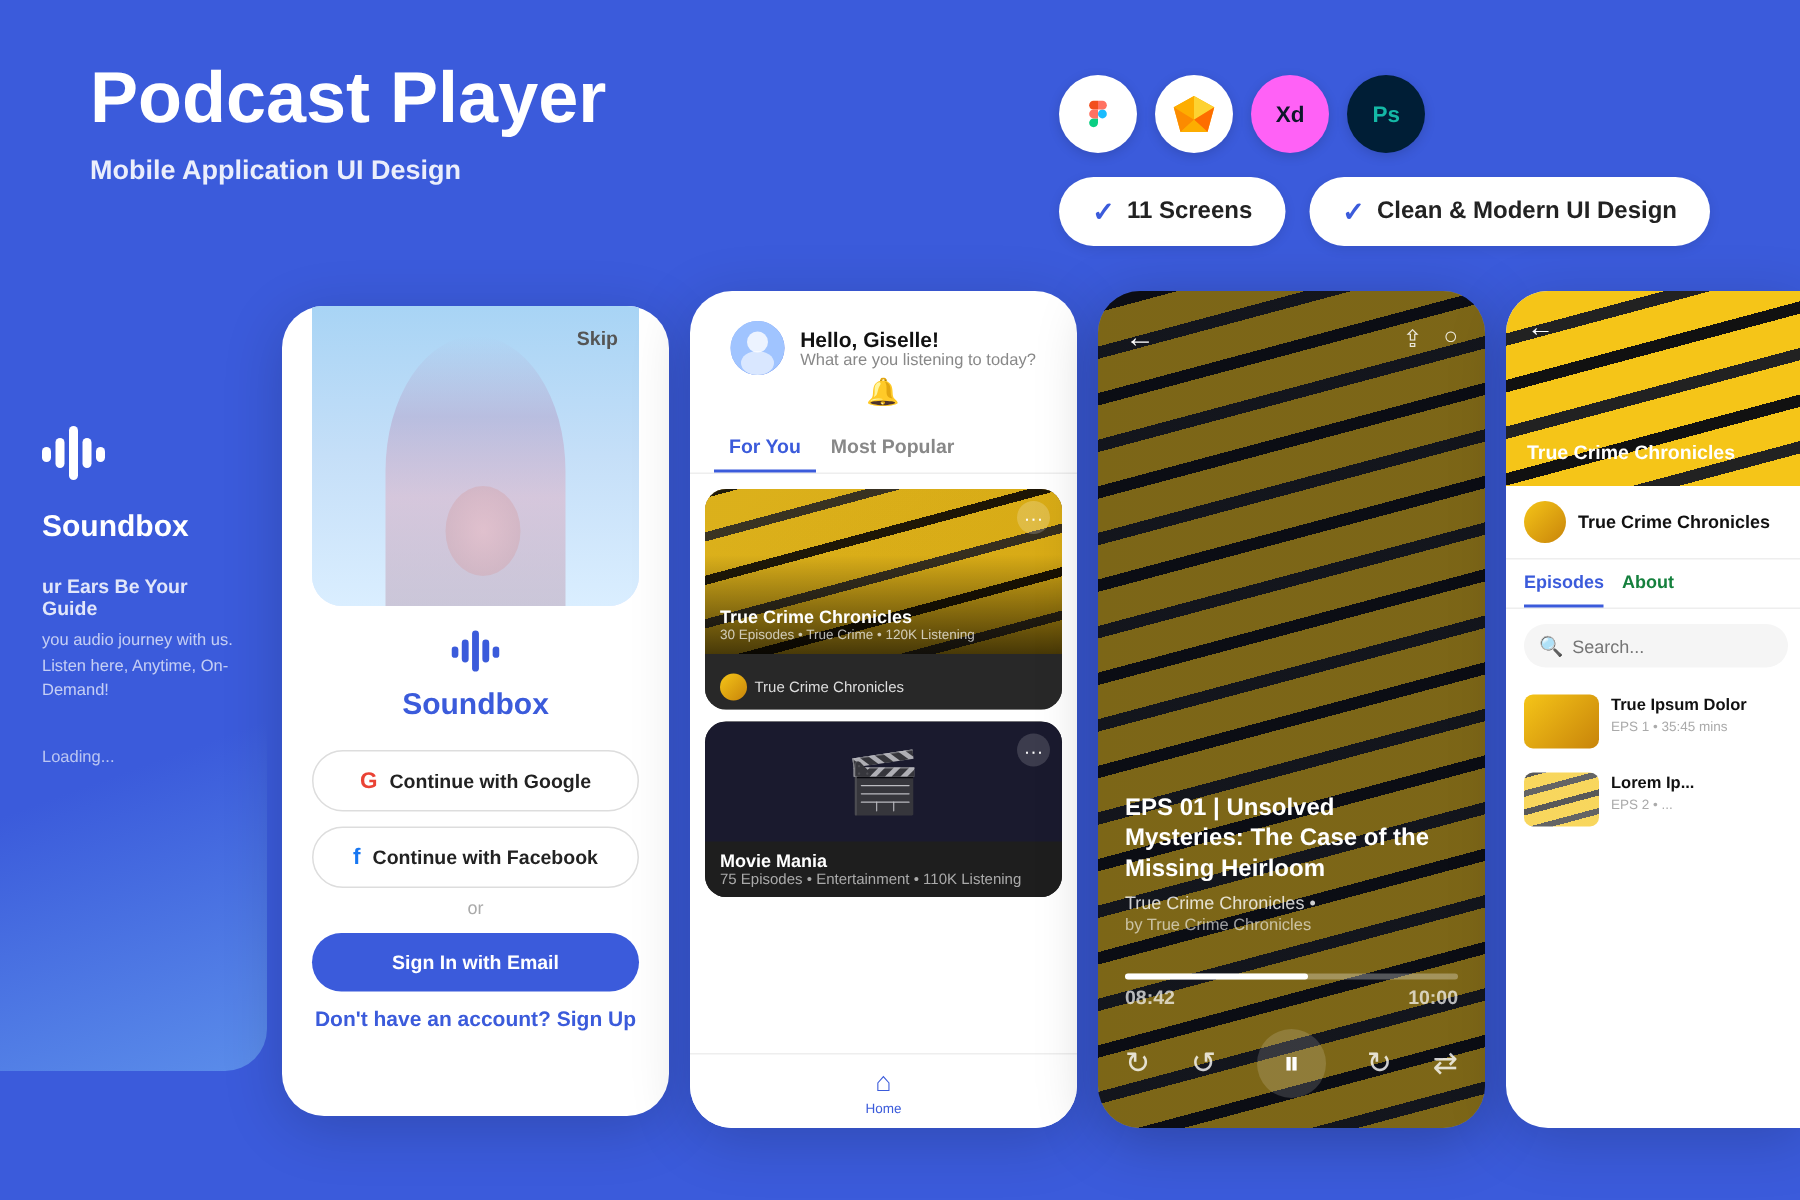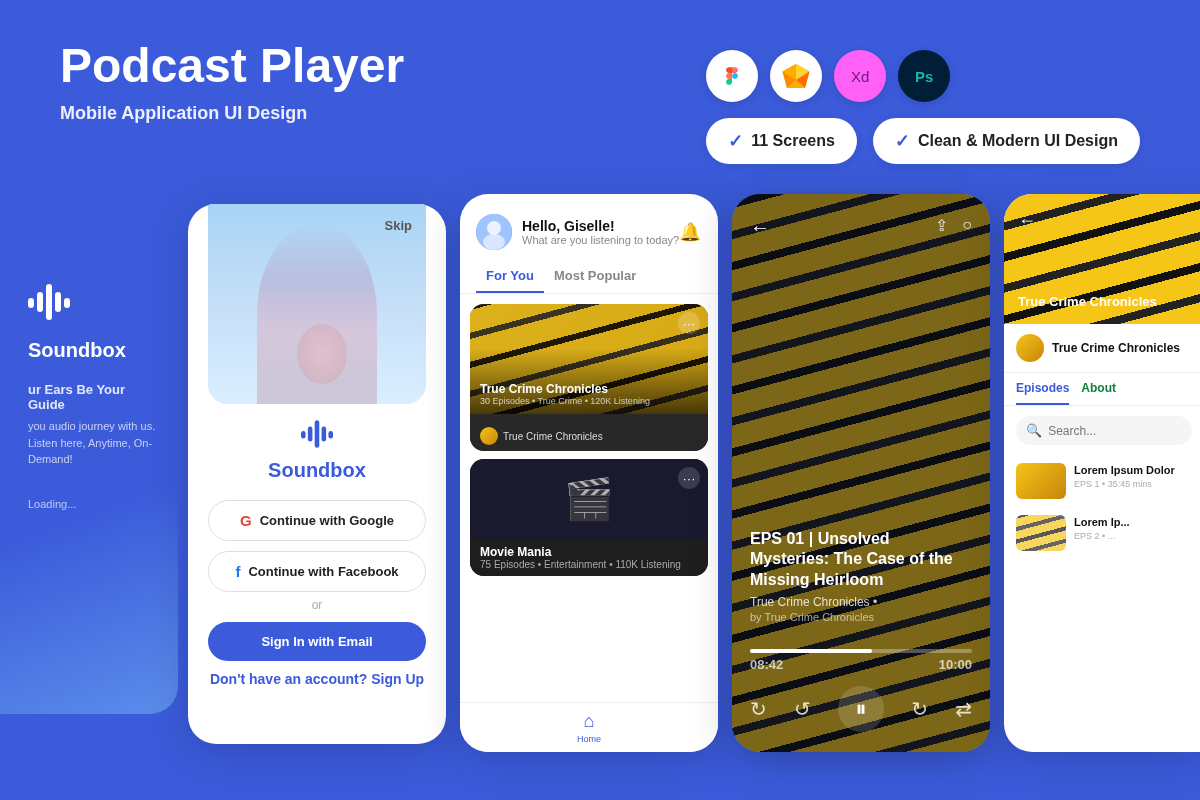--- a/index.html
+++ b/index.html
@@ -149,21 +149,21 @@
       overflow: hidden;
       position: relative;
       flex-shrink: 0;
       margin-left: 14px;
       box-shadow: 0 8px 40px rgba(0,0,0,0.18);
       display: flex;
       flex-direction: column;
     }
     .screen3 .header3 {
       padding: 20px 16px 10px 16px;
-      display: flex; align-items: center; justify-content: space-between;
+      display: flex; align-items: center; justify-content: space-between; flex-direction: column;
     }
     .screen3 .avatar {
       width: 36px; height: 36px; border-radius: 50%;
       background: linear-gradient(135deg, #a0c4ff, #3B5BDB);
       display: flex; align-items: center; justify-content: center;
       color: white; font-size: 14px; font-weight: 700;
     }
     .screen3 .greeting h3 { font-size: 14px; font-weight: 700; color: #111; }
     .screen3 .greeting p { font-size: 11px; color: #888; }
     .screen3 .notif { font-size: 18px; color: #555; }
@@ -402,21 +402,21 @@
         <svg width="30" height="28" viewBox="0 0 100 90" fill="none">
           <polygon points="50,5 95,30 80,85 20,85 5,30" fill="#FDAD00"></polygon>
           <polygon points="50,5 95,30 50,58" fill="#FDD231"></polygon>
           <polygon points="50,5 5,30 50,58" fill="#FDAD00"></polygon>
           <polygon points="5,30 20,85 50,58" fill="#FC8B00"></polygon>
           <polygon points="95,30 80,85 50,58" fill="#FE6D00"></polygon>
           <polygon points="20,85 80,85 50,58" fill="#FDAD00"></polygon>
         </svg>
       </div>
       <div class="tool-icon xd" style="background:#FF61F6;">
-        <span style="color:#701a75;font-size:15px;font-weight:400;">Xd</span>
+        <span style="color:#0f172a;font-size:15px;font-weight:700;">Xd</span>
       </div>
       <div class="tool-icon ps" style="background:#001e36;">
         <span style="color:#14b8a6;font-size:15px;font-weight:900;">Ps</span>
       </div>
     </div>
     <div class="badges">
       <div class="badge">
         <span class="check">✓</span>
         <span>11 Screens</span>
       </div>
@@ -587,21 +587,21 @@
       <div class="ep-tab active">Episodes</div>
       <div class="ep-tab">About</div>
     </div>
     <div class="search-box">
       <span class="search-icon">🔍</span>
       <input type="text" style="border: none; background: transparent; font-size: 12px; color: rgb(170, 170, 170); outline: none; width: 100%;" placeholder="Search...">
     </div>
     <div class="ep-item">
       <div class="ep-thumb"></div>
       <div class="ep-info">
-        <h5>Lorem Ipsum Dolor</h5>
+        <h5>True Ipsum Dolor</h5>
         <div class="ep-meta">EPS 1 • 35:45 mins</div>
       </div>
     </div>
     <div class="ep-item">
       <div class="ep-thumb2"></div>
       <div class="ep-info">
         <h5>Lorem Ip...</h5>
         <div class="ep-meta">EPS 2 • ...</div>
       </div>
     </div>

